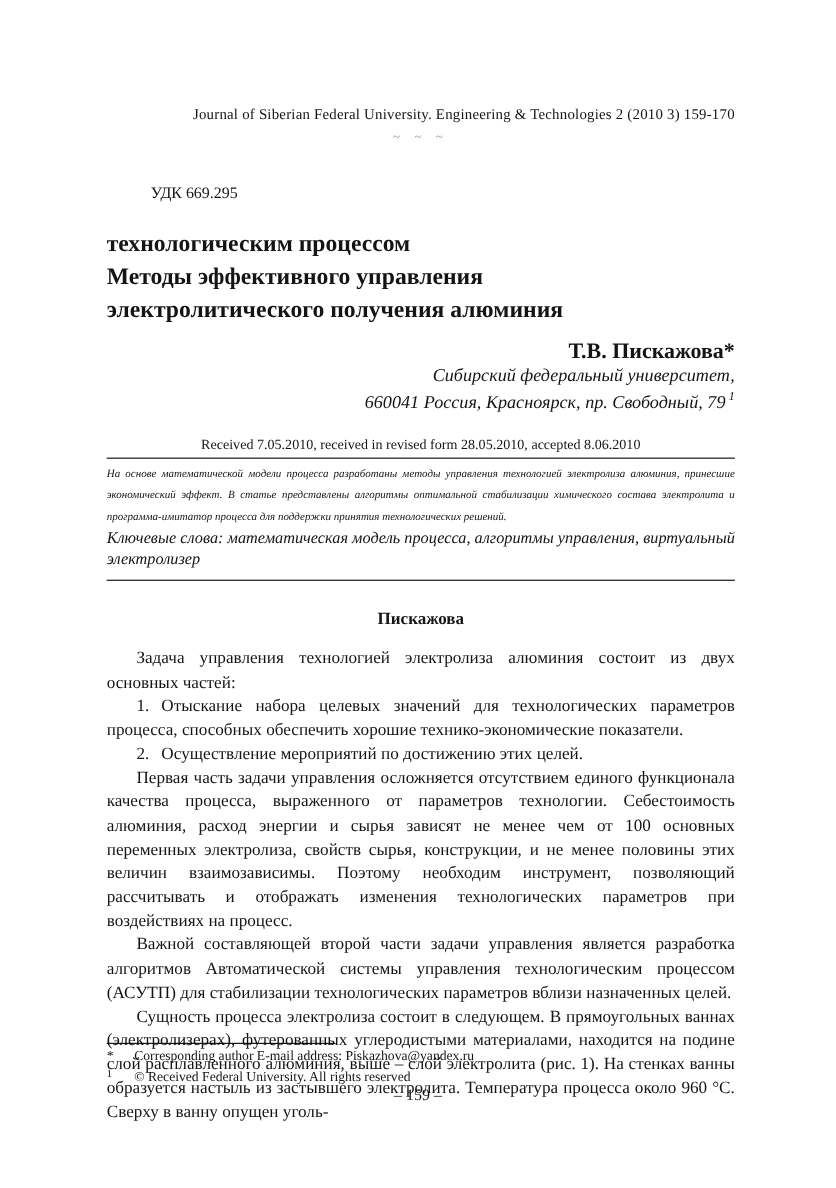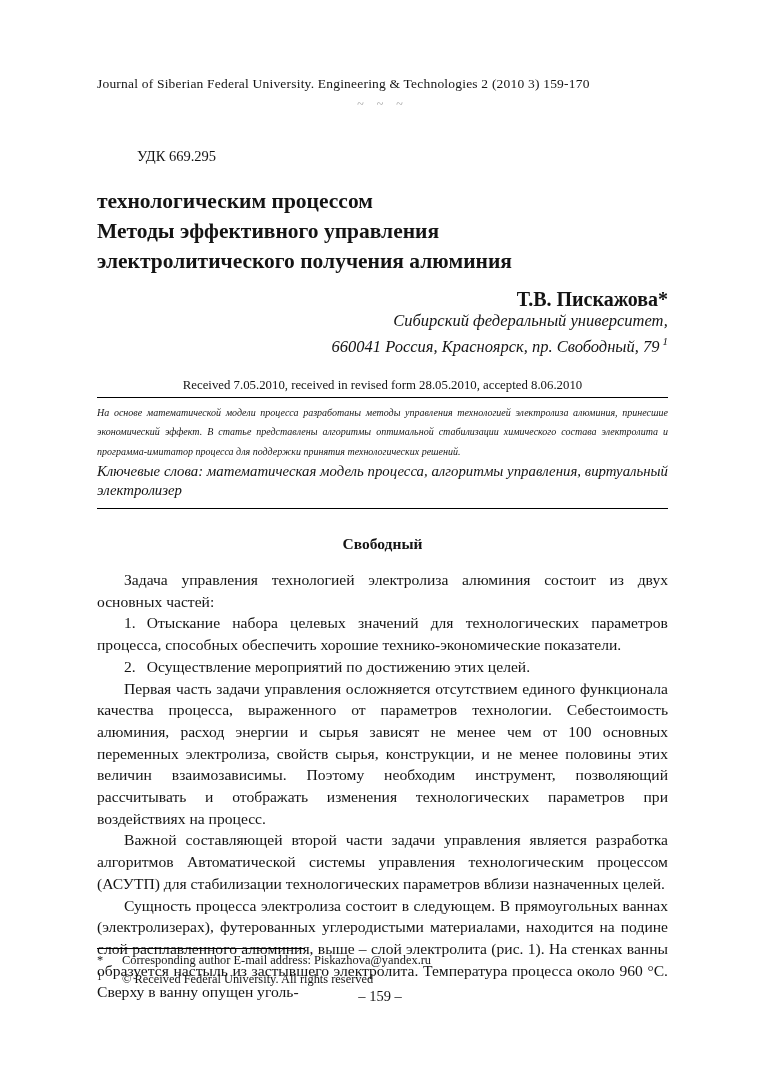--- a/index.html
+++ b/index.html
@@ -6,22 +6,22 @@
   body {
     width: 760px; height: 1080px;
     background: #ffffff;
     font-family: "Liberation Serif", serif;
     color: #141414;
   }
   .page { position: relative; width: 760px; height: 1080px; overflow: hidden; background: #ffffff; }
   .content { margin-left: 97px; margin-right: 92px; }
 
   .journal-header {
-    padding-top: 76px;
-    text-align: left;
+    padding-top: 96px;
+    text-align: right;
     font-size: 13.5px;
     letter-spacing: 0.2px;
   }
   .ornament {
     margin-top: 5px;
     text-align: center;
     color: #9a9a9a;
     font-size: 12px;
     letter-spacing: 5px;
   }
@@ -94,21 +94,21 @@
     <div class="received">Received 7.05.2010, received in revised form 28.05.2010, accepted 8.06.2010</div>
 
     <hr class="rule rule-1">
 
     <div class="abstract">На основе математической модели процесса разработаны методы управления технологией электролиза алюминия, принесшие экономический эффект. В статье представлены алгоритмы оптимальной стабилизации химического состава электролита и программа-имитатор процесса для поддержки принятия технологических решений.</div>
 
     <div class="keywords">Ключевые слова: математическая модель процесса, алгоритмы управления, виртуальный электролизер</div>
 
     <hr class="rule rule-2">
 
-    <div class="section-heading">Свободный</div>
+    <div class="section-heading">Пискажова</div>
 
     <div class="body-text">
       <p>Задача управления технологией электролиза алюминия состоит из двух основных частей:</p>
       <p><span class="num">1.</span><span>Отыскание набора целевых значений для технологических параметров процесса, способных обеспечить хорошие технико-экономические показатели.</span></p>
       <p><span class="num">2.</span><span>Осуществление мероприятий по достижению этих целей.</span></p>
       <p>Первая часть задачи управления осложняется отсутствием единого функционала качества процесса, выраженного от параметров технологии. Себестоимость алюминия, расход энергии и сырья зависят не менее чем от 100 основных переменных электролиза, свойств сырья, конструкции, и не менее половины этих величин взаимозависимы. Поэтому необходим инструмент, позволяющий рассчитывать и отображать изменения технологических параметров при воздействиях на процесс.</p>
       <p>Важной составляющей второй части задачи управления является разработка алгоритмов Автоматической системы управления технологическим процессом (АСУТП) для стабилизации технологических параметров вблизи назначенных целей.</p>
       <p>Сущность процесса электролиза состоит в следующем. В прямоугольных ваннах (электролизерах), футерованных углеродистыми материалами, находится на подине слой расплавленного алюминия, выше – слой электролита (рис. 1). На стенках ванны образуется настыль из застывшего электролита. Температура процесса около 960 °С. Сверху в ванну опущен уголь-</p>
     </div>
 

